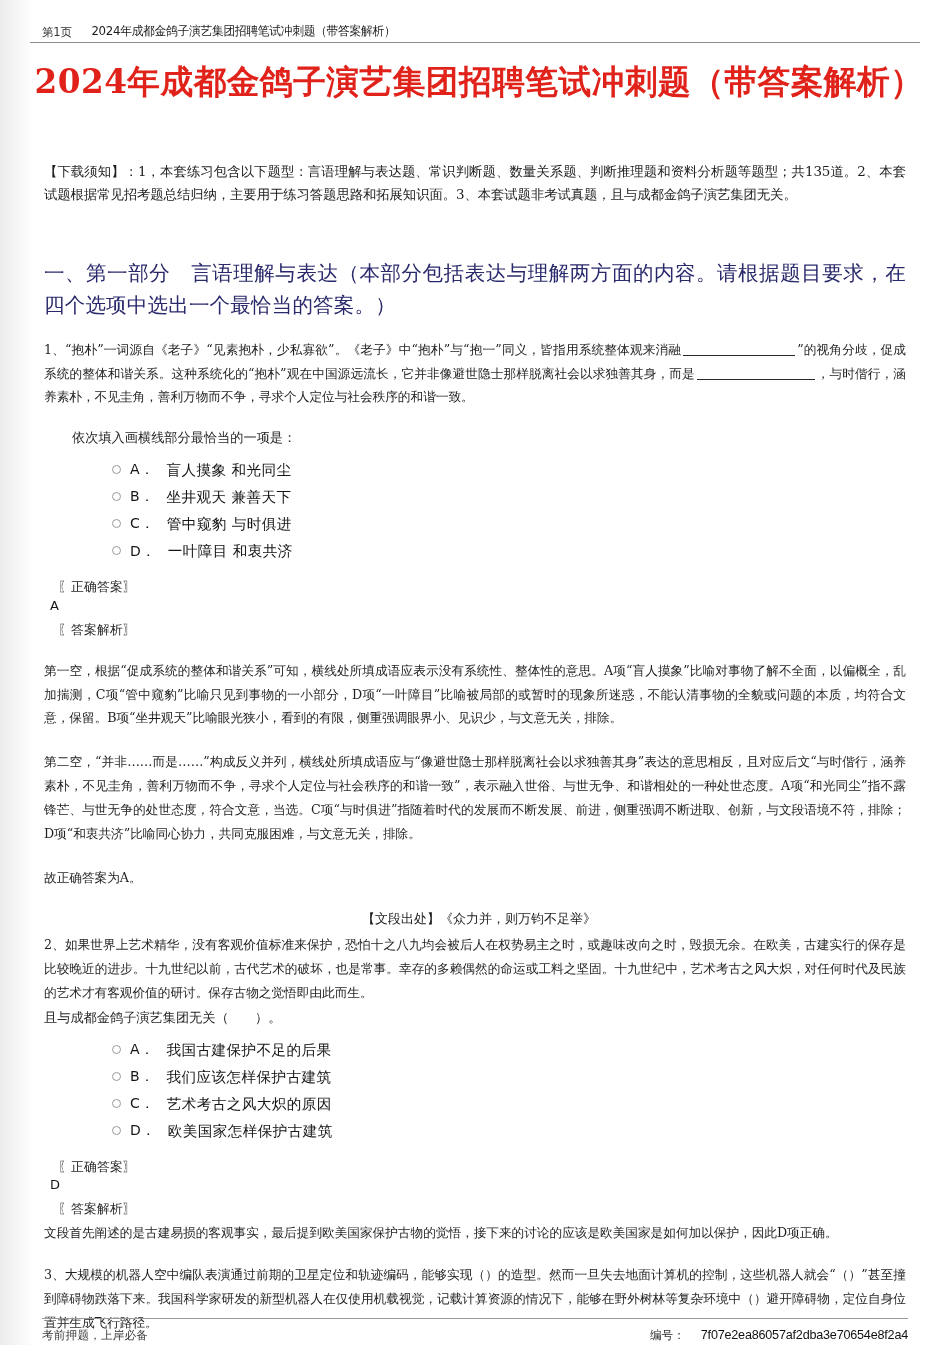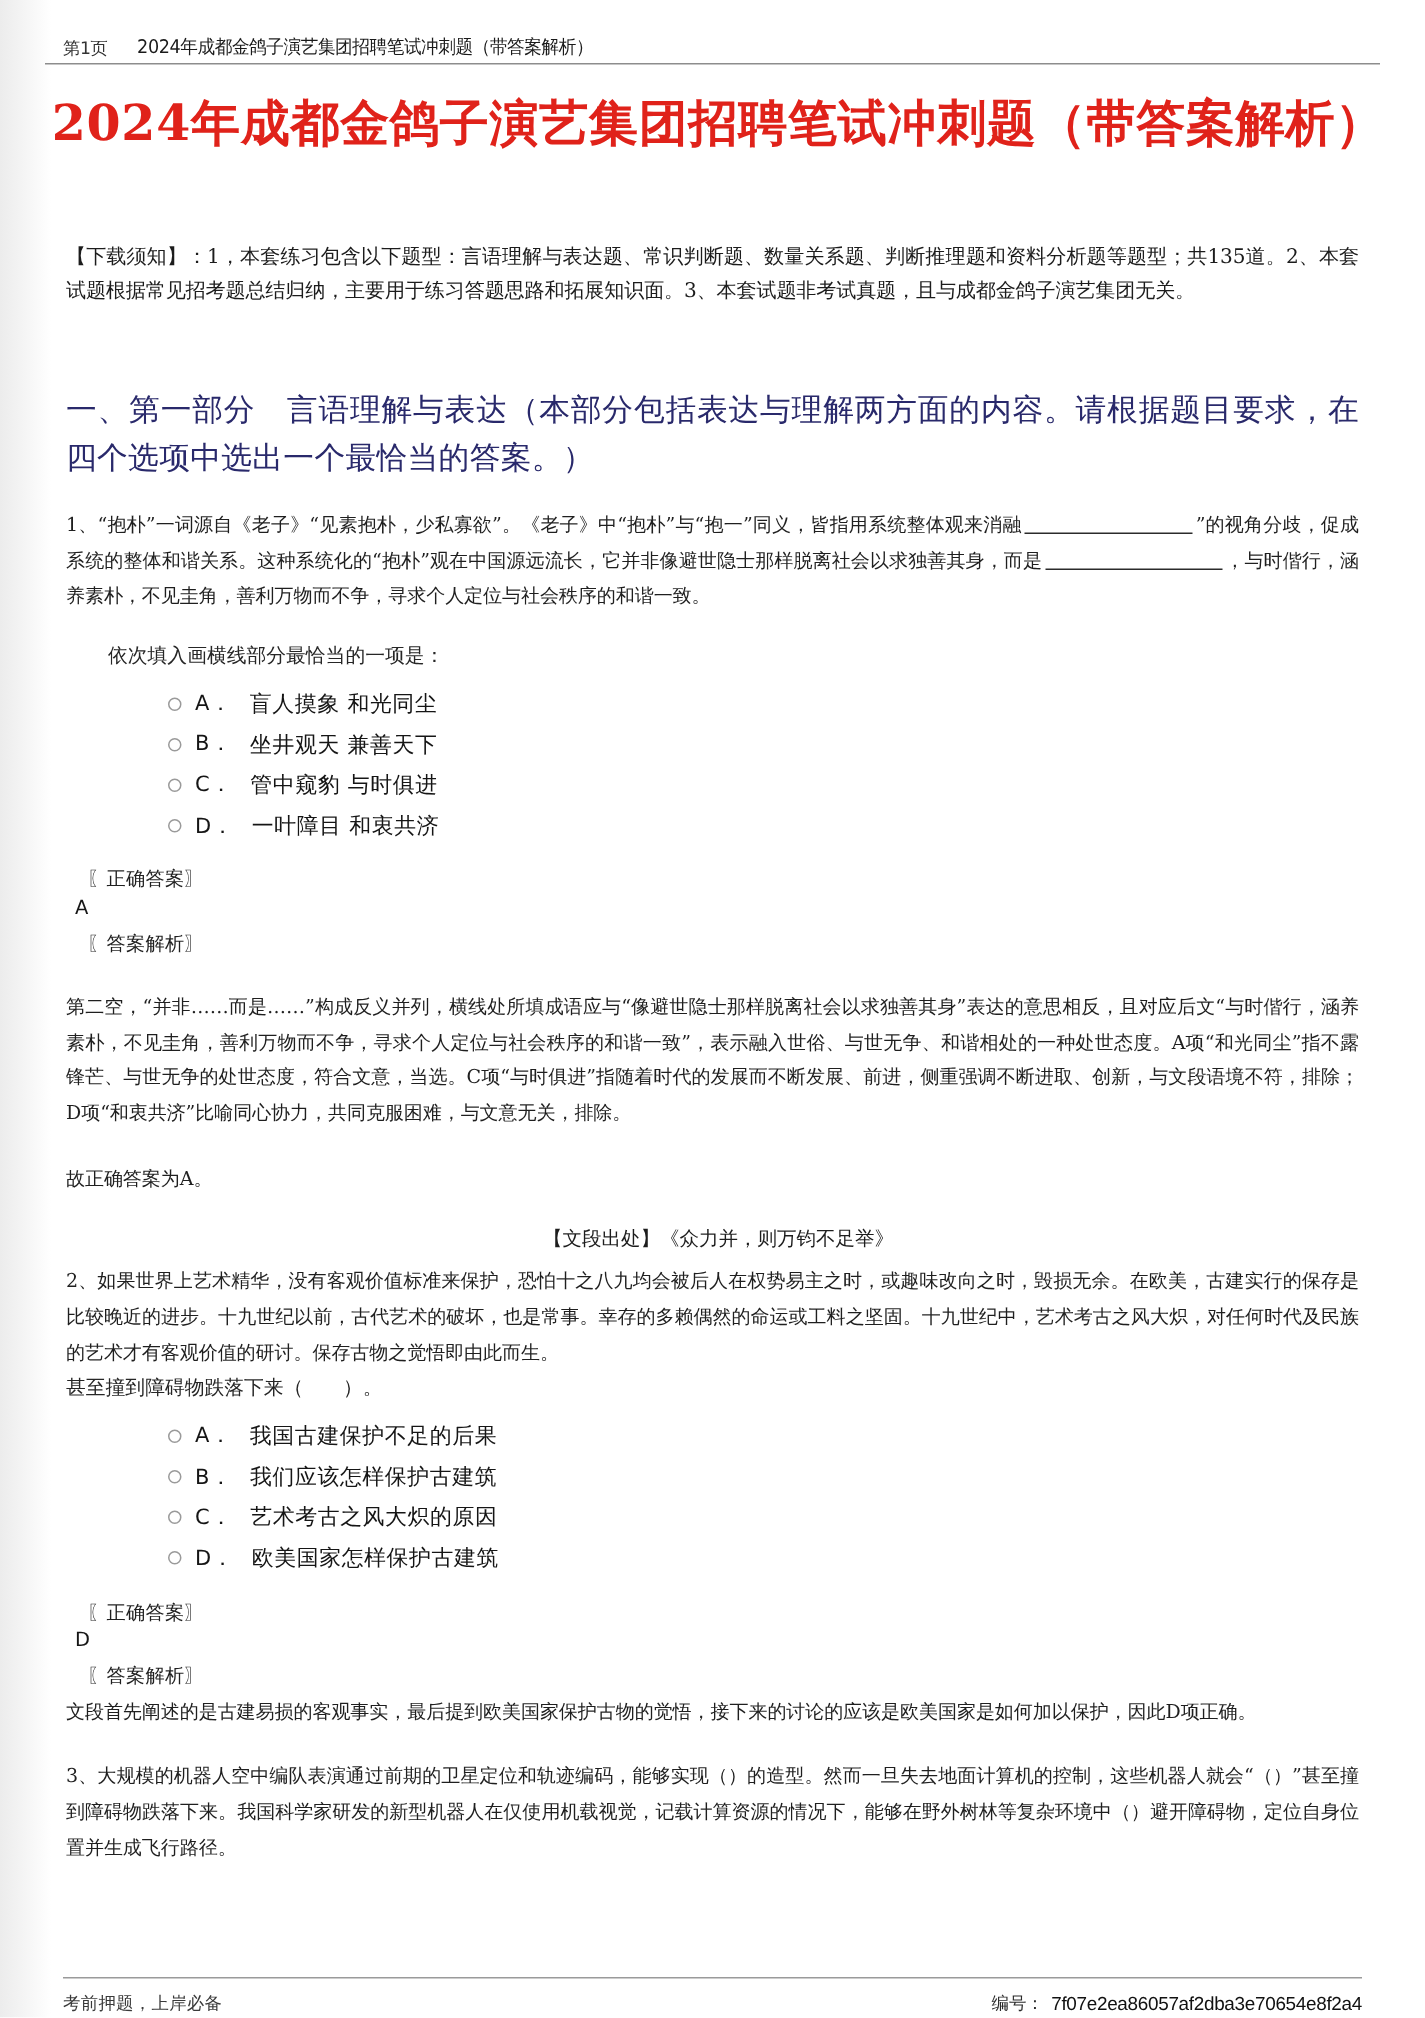--- a/index.html
+++ b/index.html
@@ -199,22 +199,22 @@
   }
   .footer-left {
     font-size: 11.6px;
     color: #3a3a3a;
     letter-spacing: 0.2px;
   }
   .footer-right {
     font-size: 11.6px;
     color: #2a2a2a;
     display: flex;
-    align-items: flex-end;
-    gap: 5px;
+    align-items: flex-start;
+    gap: 16px;
   }
   .footer-code {
     font-family: Liberation Sans, sans-serif;
     font-size: 12.6px;
     letter-spacing: -0.2px;
     color: #111;
   }
 </style>
 </head>
 <body>
@@ -258,26 +258,27 @@
       <span class="radio"></span>
       <span class="opt-letter">D．</span>
       <span class="opt-text">一叶障目 和衷共济</span>
     </div>
   </div>
 
   <div class="ans-label">〖正确答案〗</div>
   <div class="ans-value">A</div>
   <div class="ans-label sub">〖答案解析〗</div>
 
+  <div class="explain gap">第一空，根据“促成系统的整体和谐关系”可知，横线处所填成语应表示没有系统性、整体性的意思。A项“盲人摸象”比喻对事物了解不全面，以偏概全，乱加揣测，C项“管中窥豹”比喻只见到事物的一小部分，D项“一叶障目”比喻被局部的或暂时的现象所迷惑，不能认清事物的全貌或问题的本质，均符合文意，保留。B项“坐井观天”比喻眼光狭小，看到的有限，侧重强调眼界小、见识少，与文意无关，排除。</div>
   <div class="explain gap">第二空，“并非……而是……”构成反义并列，横线处所填成语应与“像避世隐士那样脱离社会以求独善其身”表达的意思相反，且对应后文“与时偕行，涵养素朴，不见圭角，善利万物而不争，寻求个人定位与社会秩序的和谐一致”，表示融入世俗、与世无争、和谐相处的一种处世态度。A项“和光同尘”指不露锋芒、与世无争的处世态度，符合文意，当选。C项“与时俱进”指随着时代的发展而不断发展、前进，侧重强调不断进取、创新，与文段语境不符，排除；D项“和衷共济”比喻同心协力，共同克服困难，与文意无关，排除。</div>
   <div class="explain gap">故正确答案为A。</div>
   <div class="source">【文段出处】《众力并，则万钧不足举》</div>
 
   <div class="qstem" style="margin-top:4px">2、如果世界上艺术精华，没有客观价值标准来保护，恐怕十之八九均会被后人在权势易主之时，或趣味改向之时，毁损无余。在欧美，古建实行的保存是比较晚近的进步。十九世纪以前，古代艺术的破坏，也是常事。幸存的多赖偶然的命运或工料之坚固。十九世纪中，艺术考古之风大炽，对任何时代及民族的艺术才有客观价值的研讨。保存古物之觉悟即由此而生。</div>
-  <div class="prompt nogap" style="margin-left:14px">甚至撞到障碍物跌落下来（　　）。</div>
+  <div class="prompt nogap" style="margin-left:14px">且与成都金鸽子演艺集团无关（　　）。</div>
 
   <div class="options">
     <div class="option-row">
       <span class="radio"></span>
       <span class="opt-letter">A．</span>
       <span class="opt-text">我国古建保护不足的后果</span>
     </div>
     <div class="option-row">
       <span class="radio"></span>
       <span class="opt-letter">B．</span>

